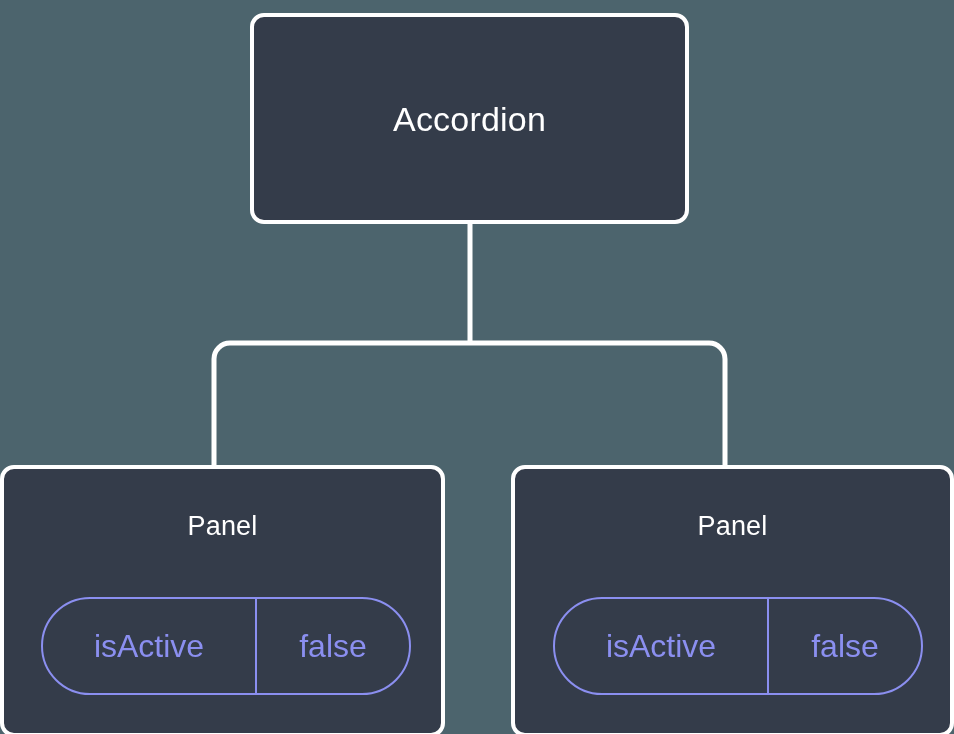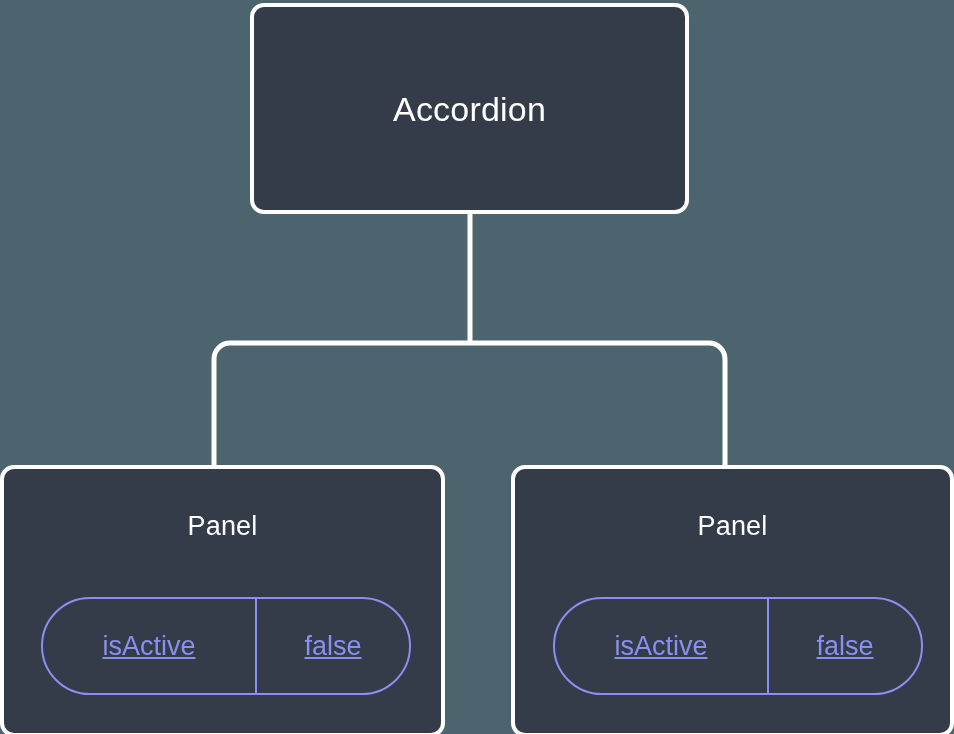--- a/index.html
+++ b/index.html
@@ -36,21 +36,21 @@
     border: 4px solid #ffffff;
     border-radius: 14px;
     display: flex;
     flex-direction: column;
     align-items: center;
     z-index: 2;
   }
 
   .node-accordion {
     left: 250px;
-    top: 3px;
+    top: 13px;
     width: 439px;
     height: 211px;
     justify-content: center;
   }
 
   .node-panel-left {
     left: 0px;
     top: 465px;
     width: 445px;
     height: 272px;
@@ -93,24 +93,23 @@
 
   .prop-pill-left  { left: 37px; width: 370px; }
   .prop-pill-right { left: 38px; width: 370px; }
 
   .prop-key,
   .prop-val {
     display: flex;
     align-items: center;
     justify-content: center;
     color: #8b8ff0;
-    font-size: 27px;
+    font-size: 32px;
     line-height: 1;
     white-space: nowrap;
-    text-decoration: underline;
   }
 
   .prop-key {
     width: 212px;
     border-right: 2px solid #8b8ff0;
   }
 
   .prop-val {
     flex: 1;
   }

